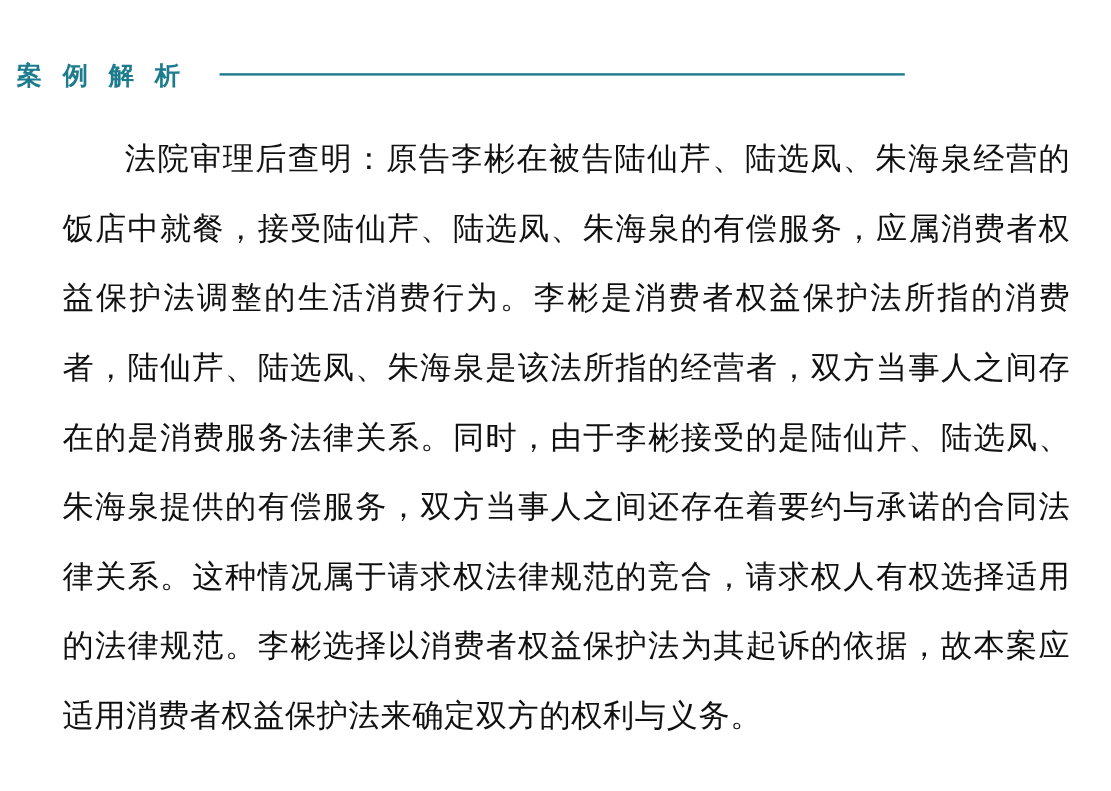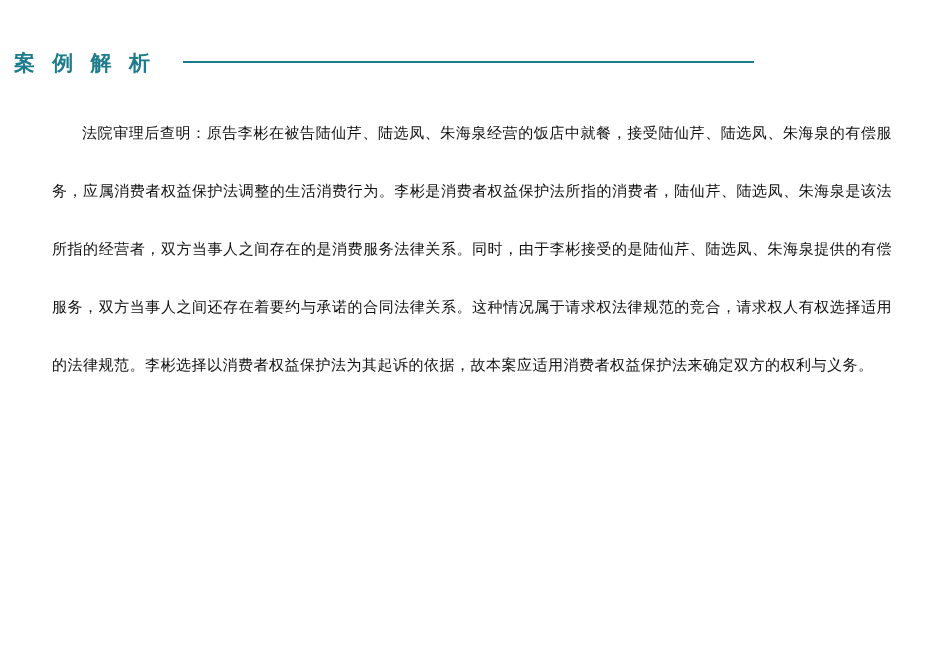--- a/index.html
+++ b/index.html
@@ -44,21 +44,21 @@
     height: 0;
     border-top: 2px solid #1c7b8c;
     margin-right: 0px;
   }
   .body-text {
     position: absolute;
     top: 104px;
     left: 52px;
     width: 840px;
     font-family: "DejaVu Serif", "Liberation Serif", serif;
-    font-size: 15px;
+    font-size: 26px;
     color: #111111;
     line-height: 58px;
     text-align: justify;
     text-justify: inter-ideograph;
     text-indent: 2em;
     letter-spacing: 0.5px;
   }
 </style>
 </head>
 <body>

